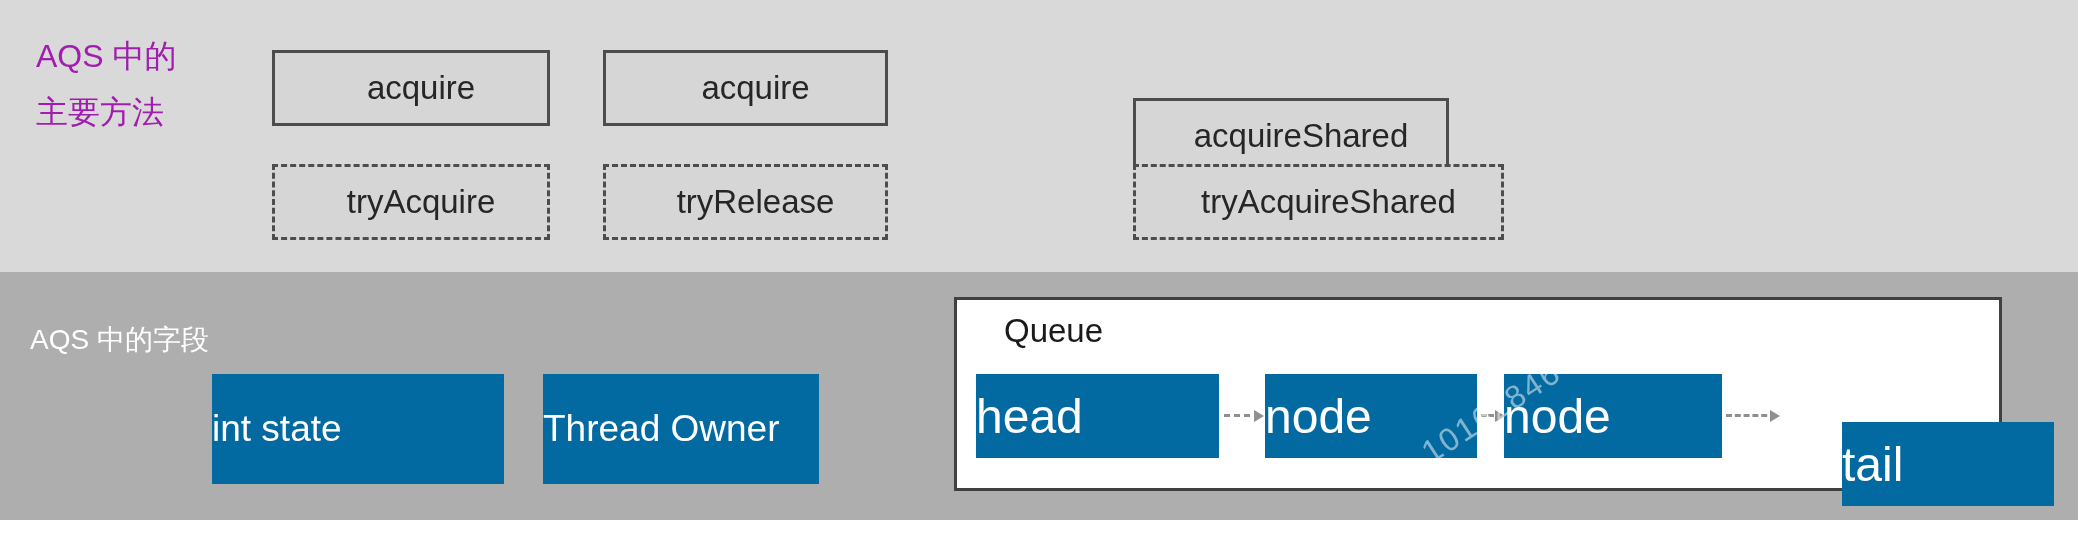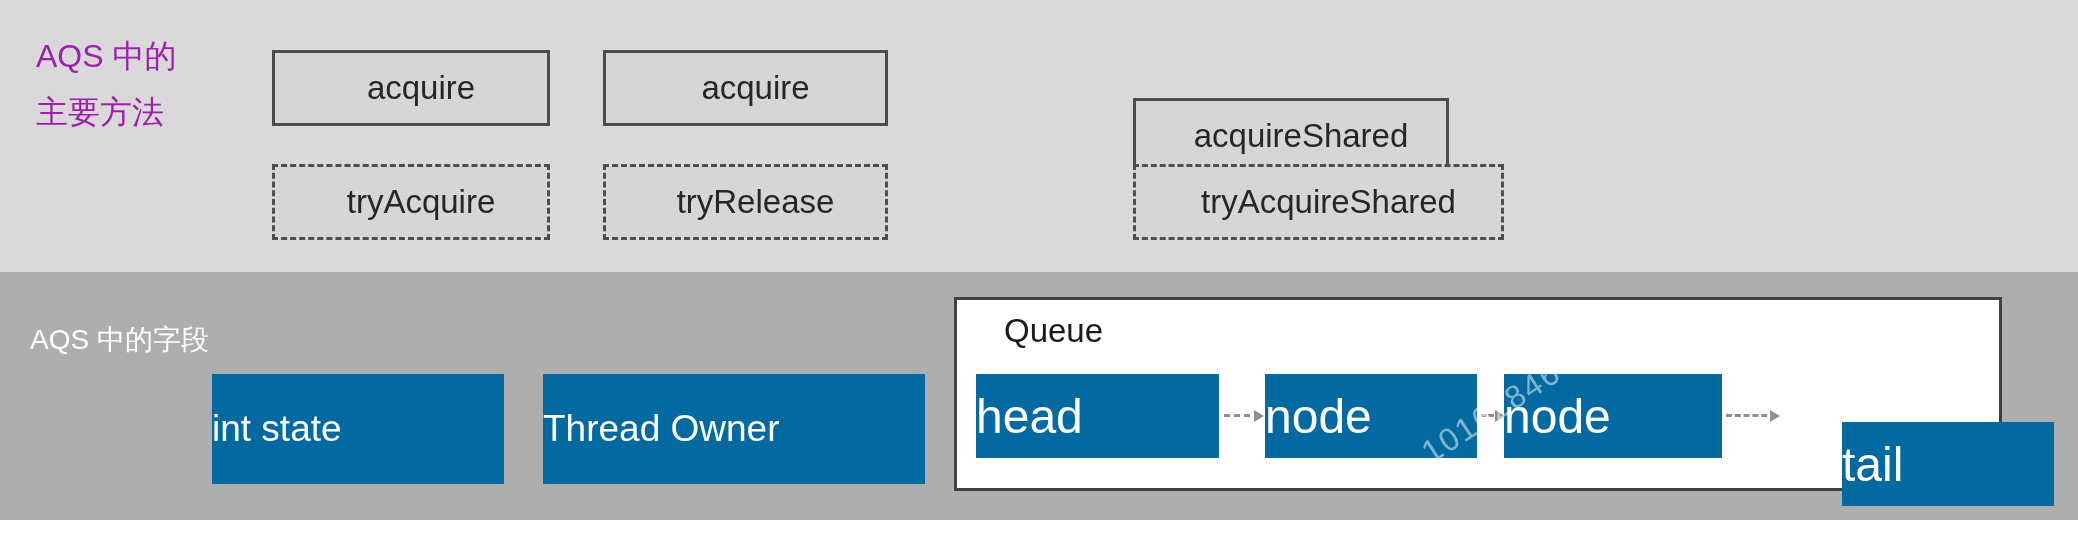--- a/index.html
+++ b/index.html
@@ -154,21 +154,21 @@
     <span>tryAcquireShared</span>
   </div>
 
   <div class="section-bottom"></div>
 
   <div class="fields-label">AQS 中的字段</div>
 
   <div class="blue-box field-box" style="left:212px; width:292px;">
     <span>int state</span>
   </div>
-  <div class="blue-box field-box" style="left:543px; width:382px;">
+  <div class="blue-box field-box" style="left:543px; width:276px;">
     <span>Thread Owner</span>
   </div>
 
   <div class="queue-panel"></div>
   <div class="queue-title">Queue</div>
 
   <div class="blue-box queue-node" style="left:976px; width:243px;">
     <span>head</span>
   </div>
   <div class="connector" style="left:1224px; width:36px;"></div>

